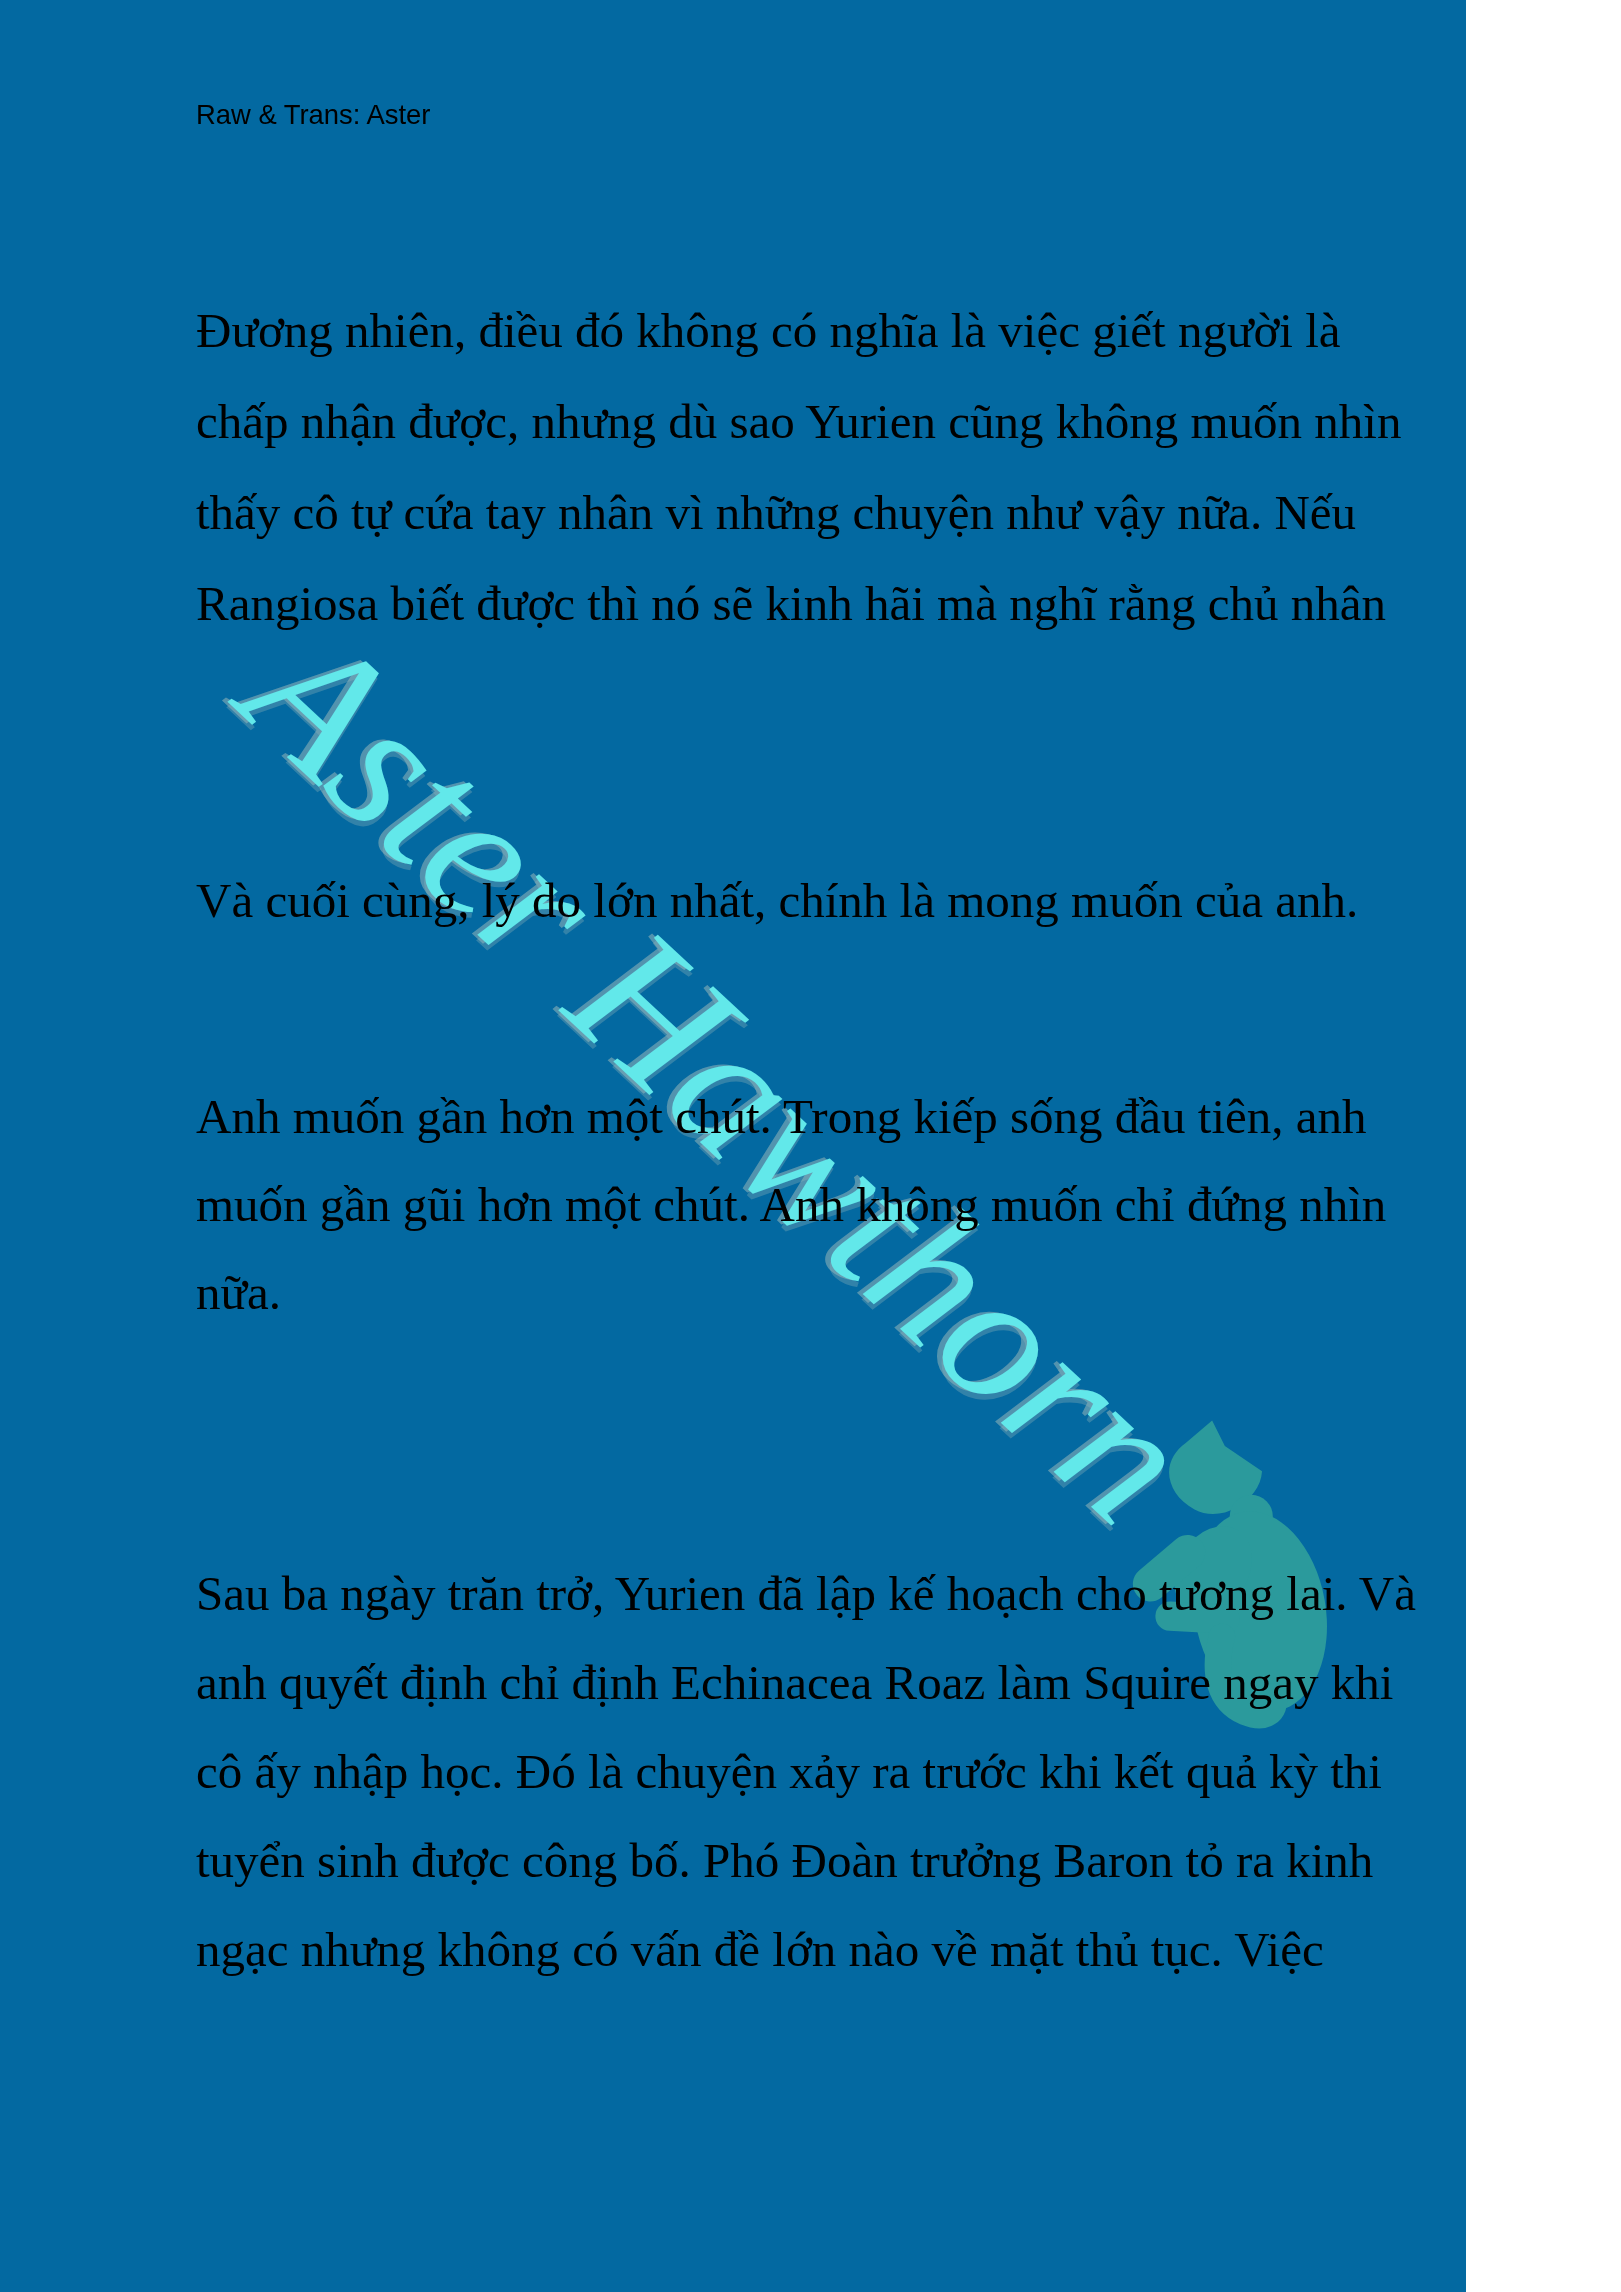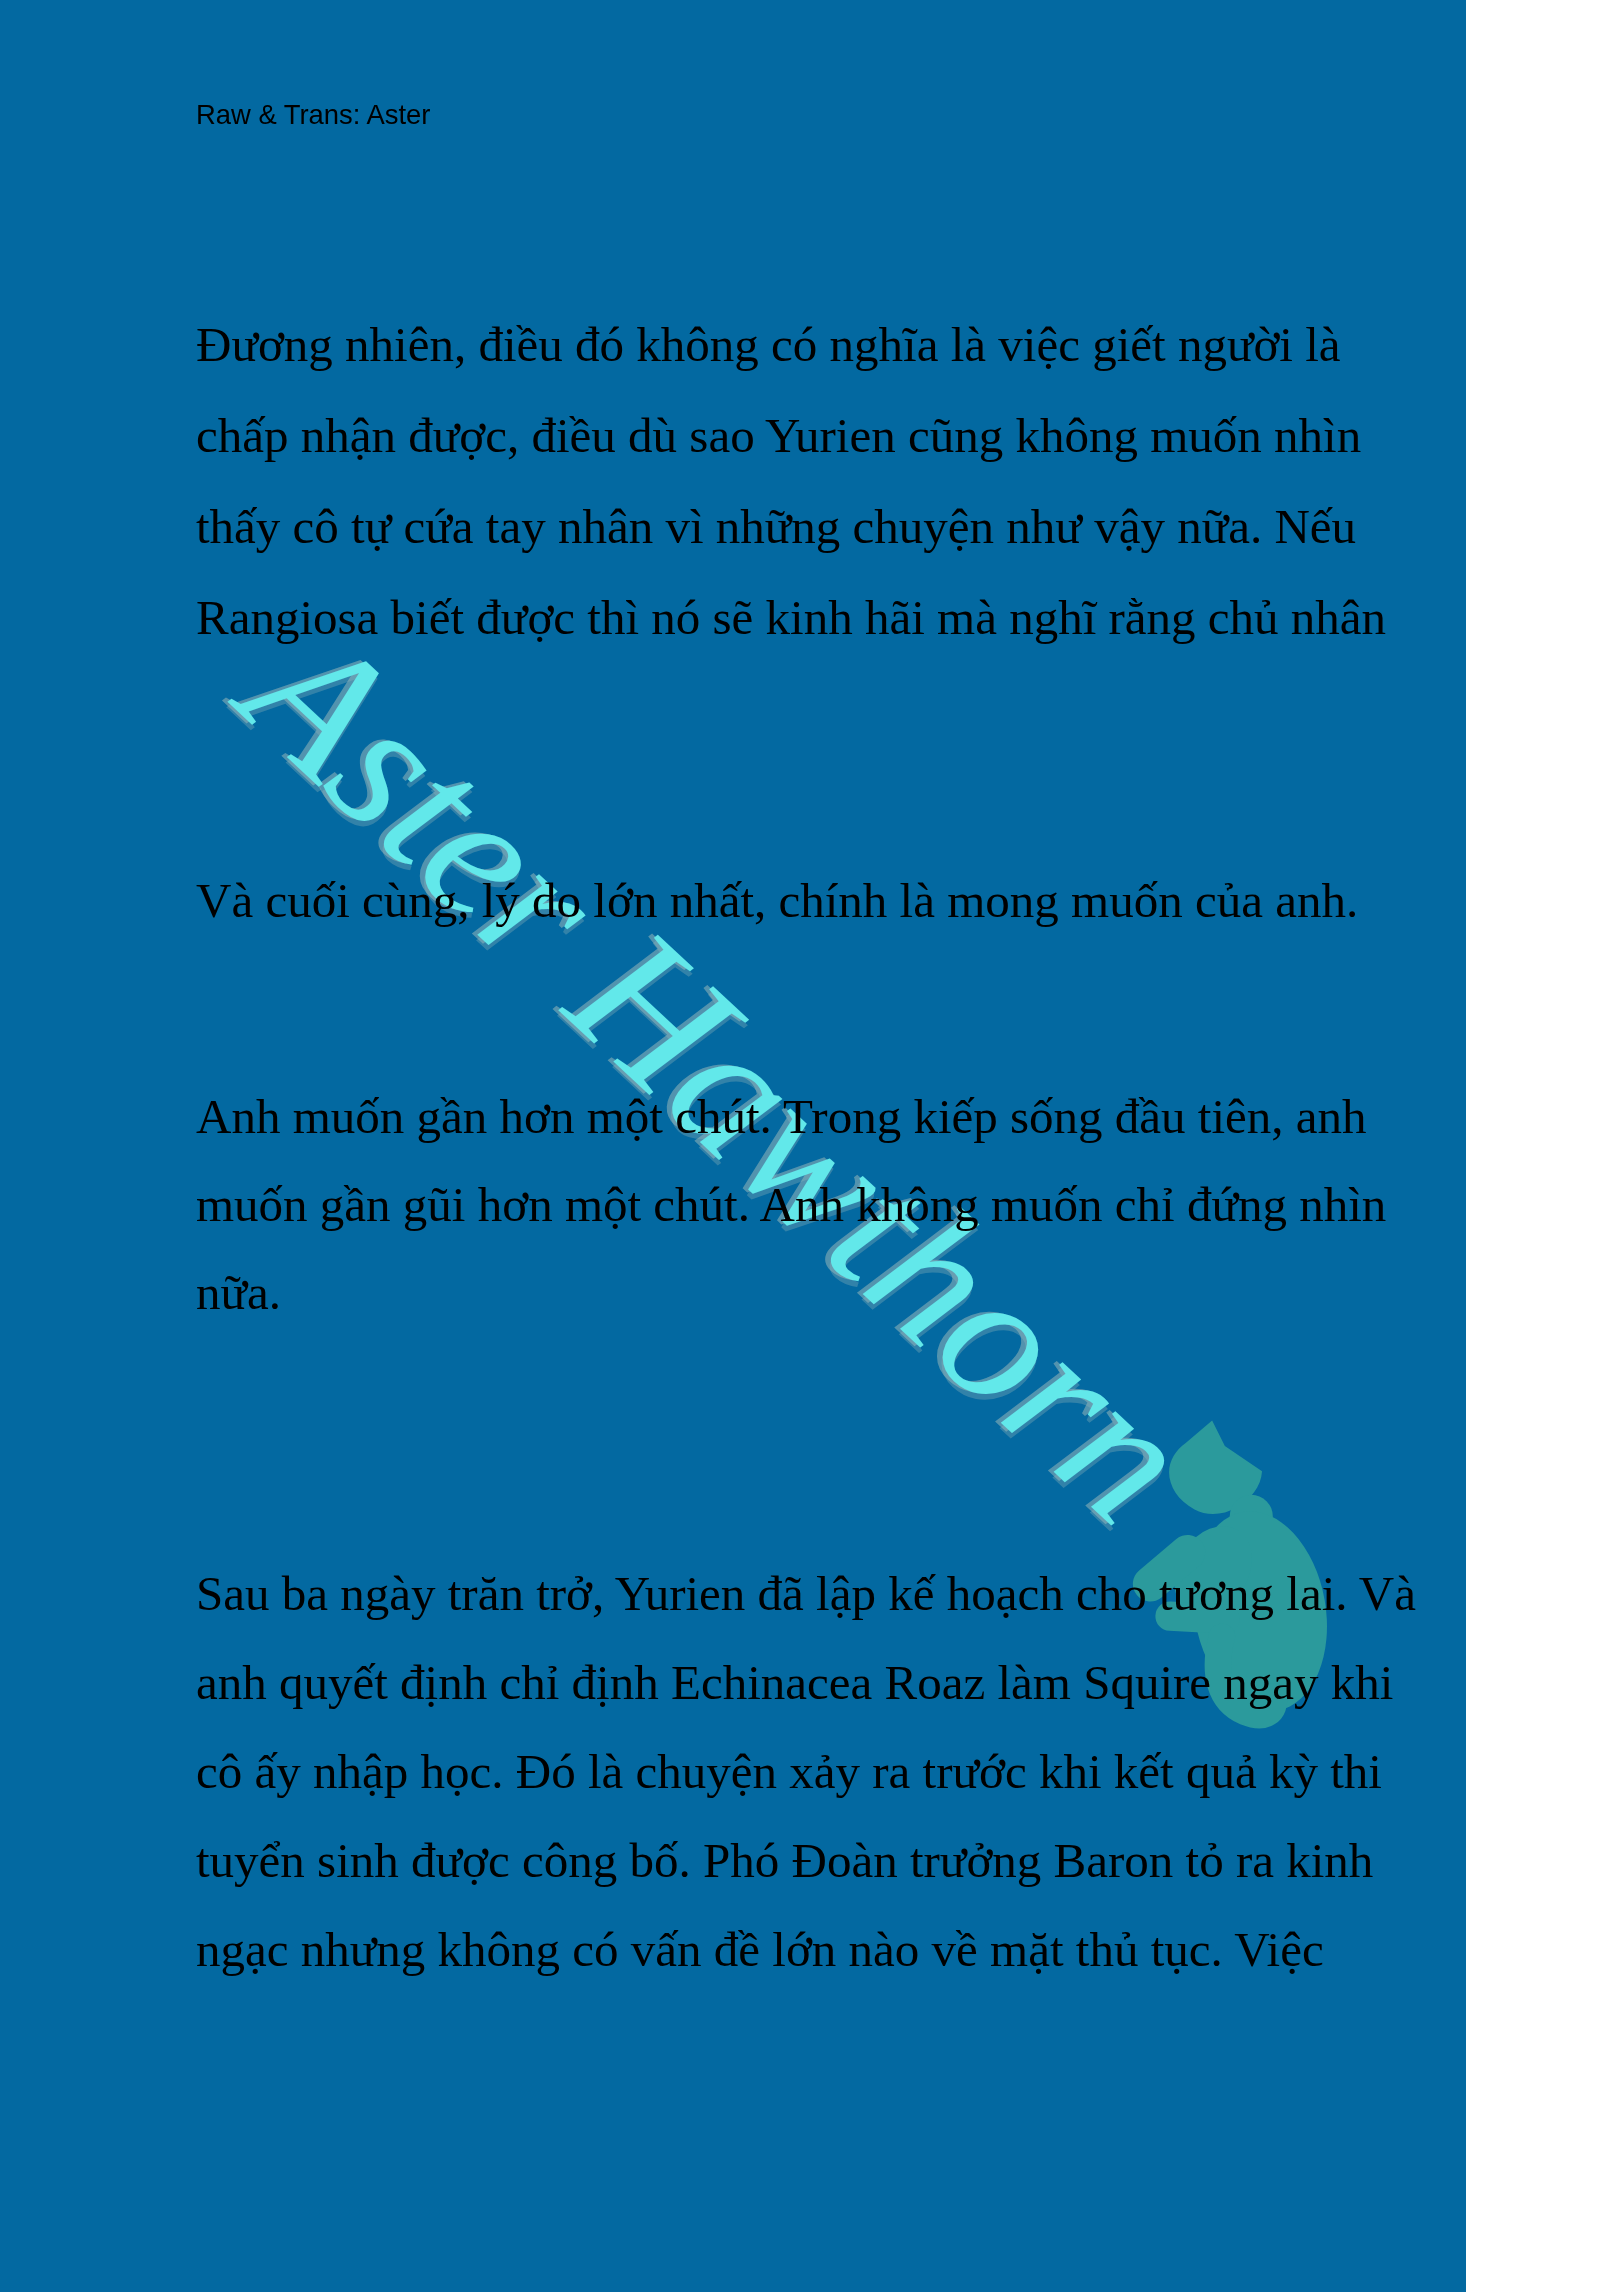--- a/index.html
+++ b/index.html
@@ -43,21 +43,21 @@
     z-index: 1;
   }
   .para {
     position: absolute;
     left: 196px;
     width: 1235px;
     font-size: 49px;
     z-index: 2;
   }
   .para .line { white-space: nowrap; }
-  .p1 { top: 299px;  line-height: 91px; }
+  .p1 { top: 285px;  line-height: 91px; }
   .p2 { top: 855px;  line-height: 91px; }
   .p3 { top: 1073px; line-height: 88px; }
   .p4 { top: 1549px; line-height: 89px; }
 </style>
 </head>
 <body>
 
 <div class="page" style="color: rgb(0, 0, 0);">
 
   <div class="credit">Raw &amp; Trans: Aster</div>
@@ -80,21 +80,21 @@
 
     <path d="M 62 164 L 24 196" fill="none" stroke-width="36" stroke-linecap="round" stroke="#2b9a9c"></path>
 
     <path d="M 44 229 L 100 232" fill="none" stroke-width="30" stroke-linecap="round" stroke="#2b9a9c"></path>
 
     <path d="M 97 250 C 87 288 95 316 121 327 C 141 335 152 327 150 311" fill="none" stroke-width="27" stroke-linecap="round" stroke="#2b9a9c"></path>
   </svg>
 
   <div class="para p1">
       <div class="line">Đương nhiên, điều đó không có nghĩa là việc giết người là</div>
-      <div class="line">chấp nhận được, điều dù sao Yurien cũng không muốn nhìn</div>
+      <div class="line">chấp nhận được, nhưng dù sao Yurien cũng không muốn nhìn</div>
       <div class="line">thấy cô tự cứa tay nhân vì những chuyện như vậy nữa. Nếu</div>
       <div class="line">Rangiosa biết được thì nó sẽ kinh hãi mà nghĩ rằng chủ nhân</div>
     </div>
 
   <div class="para p2">
       <div class="line">Và cuối cùng, lý do lớn nhất, chính là mong muốn của anh.</div>
     </div>
 
   <div class="para p3">
       <div class="line">Anh muốn gần hơn một chút. Trong kiếp sống đầu tiên, anh</div>

